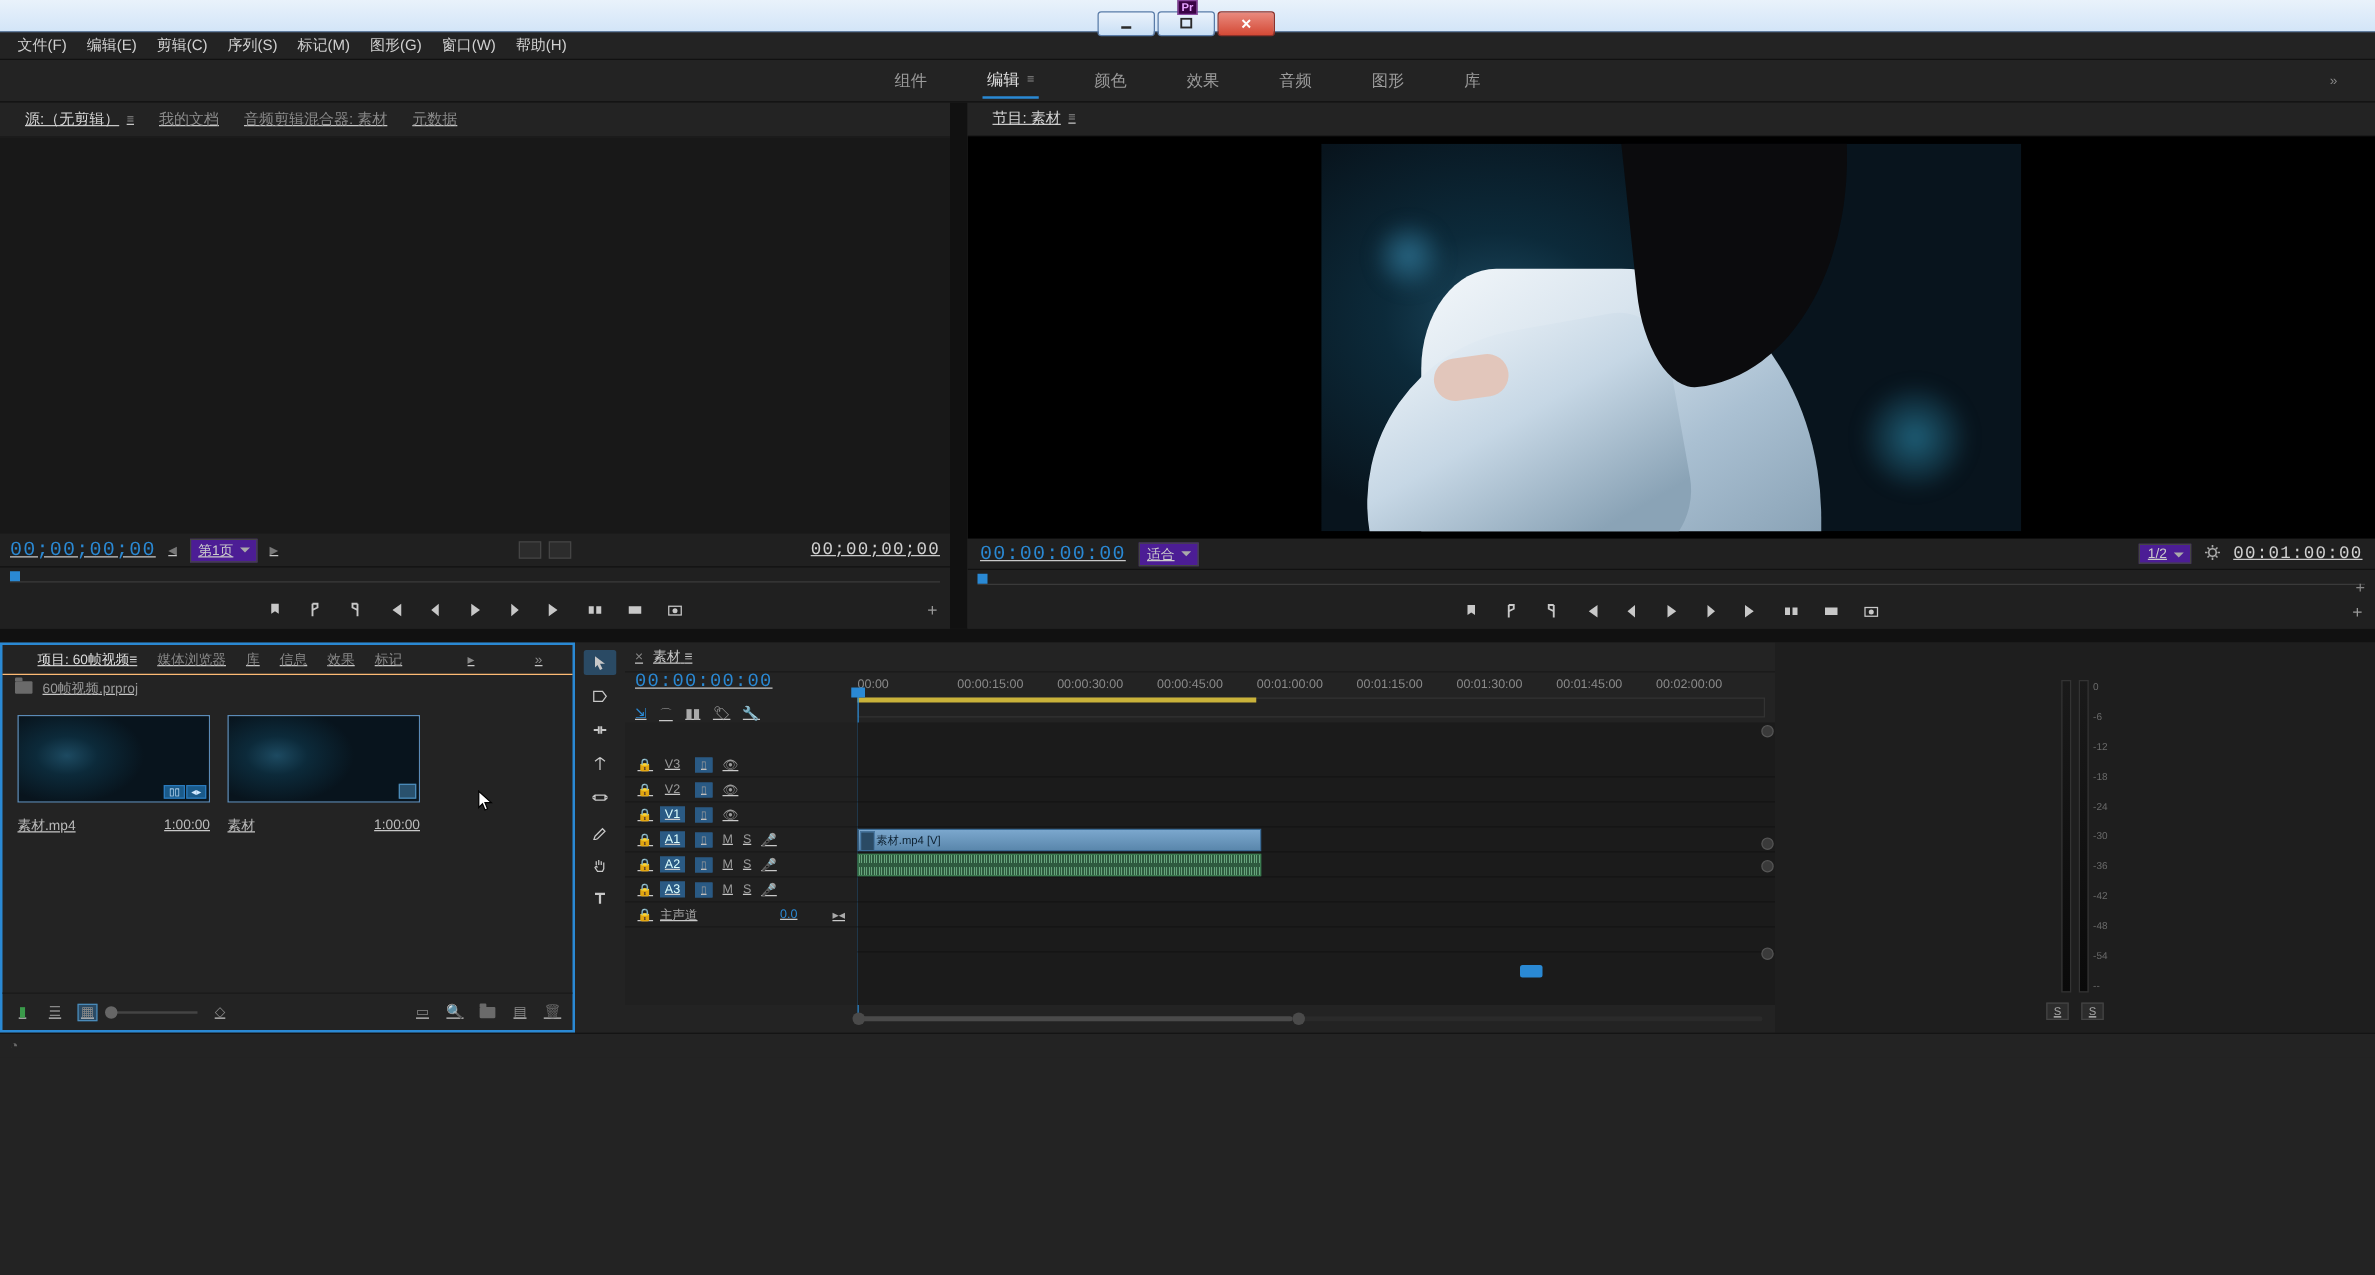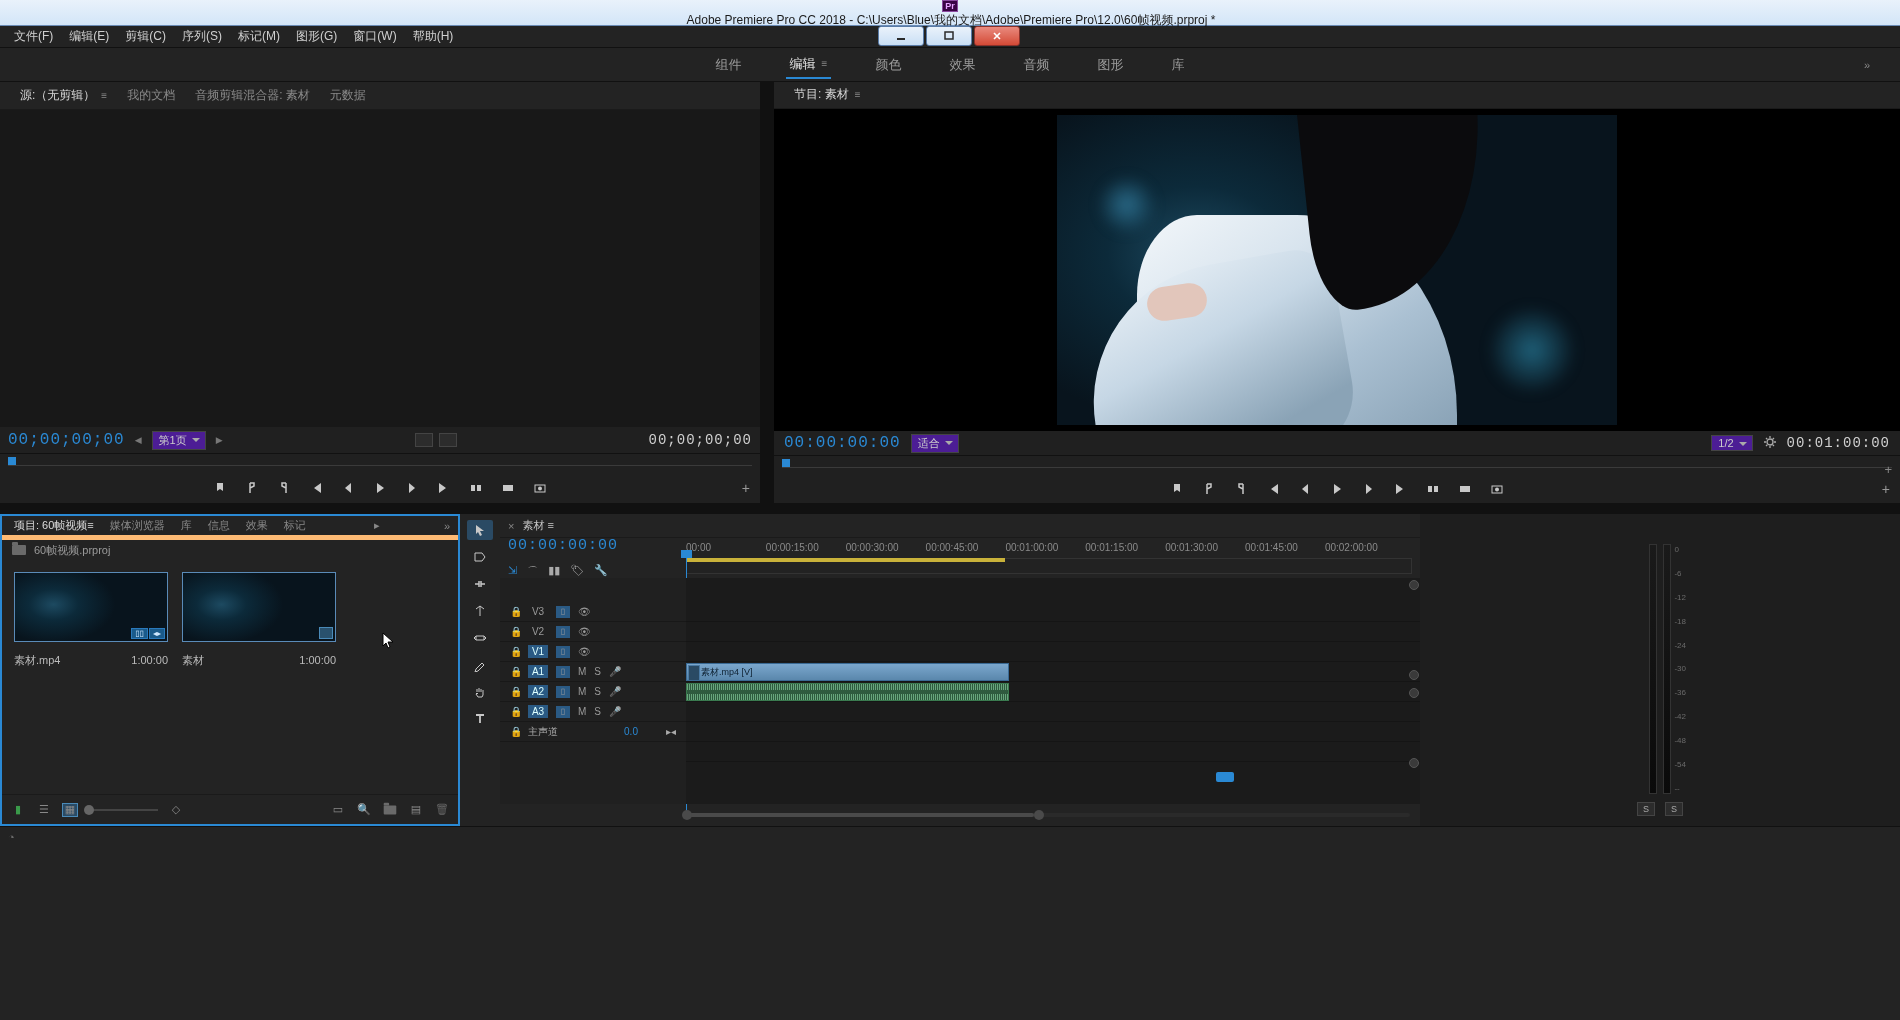--- a/index.html
+++ b/index.html
@@ -12,21 +12,21 @@
 .winbtn.close { background:linear-gradient(#e98a7e,#d44a36); border-color:#8c312a; }
 .winbtn svg { width:12px; height:10px; }
 .menubar { height:22px; background:#232323; display:flex; align-items:center; padding:0 6px; gap:0; border-bottom:1px solid #111; }
 .menubar span { padding:2px 8px; color:#d0d0d0; font-size:12px; }
 .workspace-tabs { height:34px; background:#232323; display:flex; align-items:center; justify-content:center; gap:40px; border-bottom:1px solid #111; position:relative; }
 .workspace-tabs .ws { color:#9b9b9b; font-size:13px; padding:4px 4px; display:flex; align-items:center; gap:6px; }
 .workspace-tabs .ws.active { color:#e0e0e0; border-bottom:2px solid #2a89d4; }
 .workspace-tabs .ws .menu-icon { color:#888; font-size:10px; }
 .workspace-tabs .chev { position:absolute; right:30px; color:#888; }
 
-.main { display:grid; grid-template-columns: 760px 14px 1fr; grid-template-rows: 421px 11px 312px; height:744px; }
+.main { display:grid; grid-template-columns: 760px 14px 1fr; grid-template-rows: 421px 11px 312px; height:744px;text-decoration:underline; }
 .divider-v { background:#111; }
 .divider-h { background:#111; }
 
 .panel { background:#232323; display:flex; flex-direction:column; overflow:hidden; }
 .panel-tabs { height:28px; display:flex; align-items:center; gap:0; padding:0 10px; border-bottom:1px solid #1a1a1a; }
 .panel-tabs .tab { padding:4px 10px; color:#8a8a8a; font-size:12px; display:flex; align-items:center; gap:4px; }
 .panel-tabs .tab.active { color:#d6d6d6; }
 .panel-tabs .menu-glyph { color:#888; font-size:10px; margin-left:2px; }
 
 .source-panel .body { flex:1; background:#181818; }
@@ -60,21 +60,21 @@
 .sleeve { position:absolute; top:150px; right:70px; width:260px; height:200px; background:linear-gradient(160deg,#eef4f9 0%,#c6d7e5 40%,#8aa3b6 80%); border-radius:140px 40px 60px 60px; transform:rotate(-10deg); }
 .hands { position:absolute; top:170px; right:210px; width:60px; height:34px; background:#e2c6bb; border-radius:20px; transform:rotate(-8deg); }
 
 .prog-controls { display:flex; align-items:center; gap:10px; padding:0 10px; height:26px; background:#202020; }
 .prog-controls .right { margin-left:auto; display:flex; align-items:center; gap:10px; }
 .gear-icon { color:#999; }
 
 
 .bottom { display:grid; grid-template-columns:460px 40px 920px 1fr; height:312px; }
 .project-panel { border:2px solid #2a89d4; background:#232323; display:flex; flex-direction:column; }
-.proj-tabs { height:24px; display:flex; align-items:center; padding:0 4px; gap:0; overflow:hidden; border-bottom:5px solid #fdba74;text-align:center; }
+.proj-tabs { height:24px; display:flex; align-items:center; padding:0 20px; gap:0; overflow:hidden; border-bottom:1px solid #fdba74;text-align:center; }
 .proj-tabs .tab { padding:3px 8px; color:#888; font-size:11px; white-space:nowrap; }
 .proj-tabs .tab.active { color:#ddd; }
 .proj-tabs .chev { margin-left:auto; color:#888; padding:0 4px; }
 .proj-path { height:20px; display:flex; align-items:center; gap:8px; padding:0 10px; color:#9a9a9a; font-size:11px; }
 .folder-icon { width:14px; height:10px; background:#6a6a6a; border-radius:1px; position:relative; }
 .folder-icon::before { content:""; position:absolute; top:-3px; left:0; width:6px; height:3px; background:#6a6a6a; border-radius:1px 1px 0 0; }
 .search-row { height:26px; display:flex; align-items:center; gap:10px; padding:0 10px; }
 .search-box { flex:0 0 160px; height:18px; background:#2c2c2c; border:1px solid #3a3a3a; border-radius:9px; display:flex; align-items:center; padding:0 6px; color:#888; }
 .search-box svg { width:10px; height:10px; margin-right:4px; }
 .item-count { margin-left:auto; color:#9a9a9a; }
@@ -154,21 +154,20 @@
 
 
 .tl-right-markers { position:absolute; right:-1px; top:58px; width:14px; }
 .tl-right-markers .mk { width:10px; height:10px; border-radius:50%; background:#3a3a3a; border:1px solid #555; margin:8px auto; }
 </style>
 </head>
 <body>
 
 <div class="titlebar">
   <div class="app-icon">Pr</div>
-  <div class="title">Adobe Premiere Pro CC 2018 - C:\Users\Blue\我的文档\Adobe\Premiere Pro\12.0\60帧视频.prproj *</div>
   <div class="winbtns">
     <div class="winbtn">
         <svg viewBox="0 0 12 10">
           <rect x="2" y="7" width="8" height="2" fill="#2a2a2a"></rect>
         </svg>
       </div>
     <div class="winbtn">
         <svg viewBox="0 0 12 10">
           <rect x="2" y="1" width="8" height="7" fill="none" stroke="#2a2a2a" stroke-width="1.5"></rect>
         </svg>

